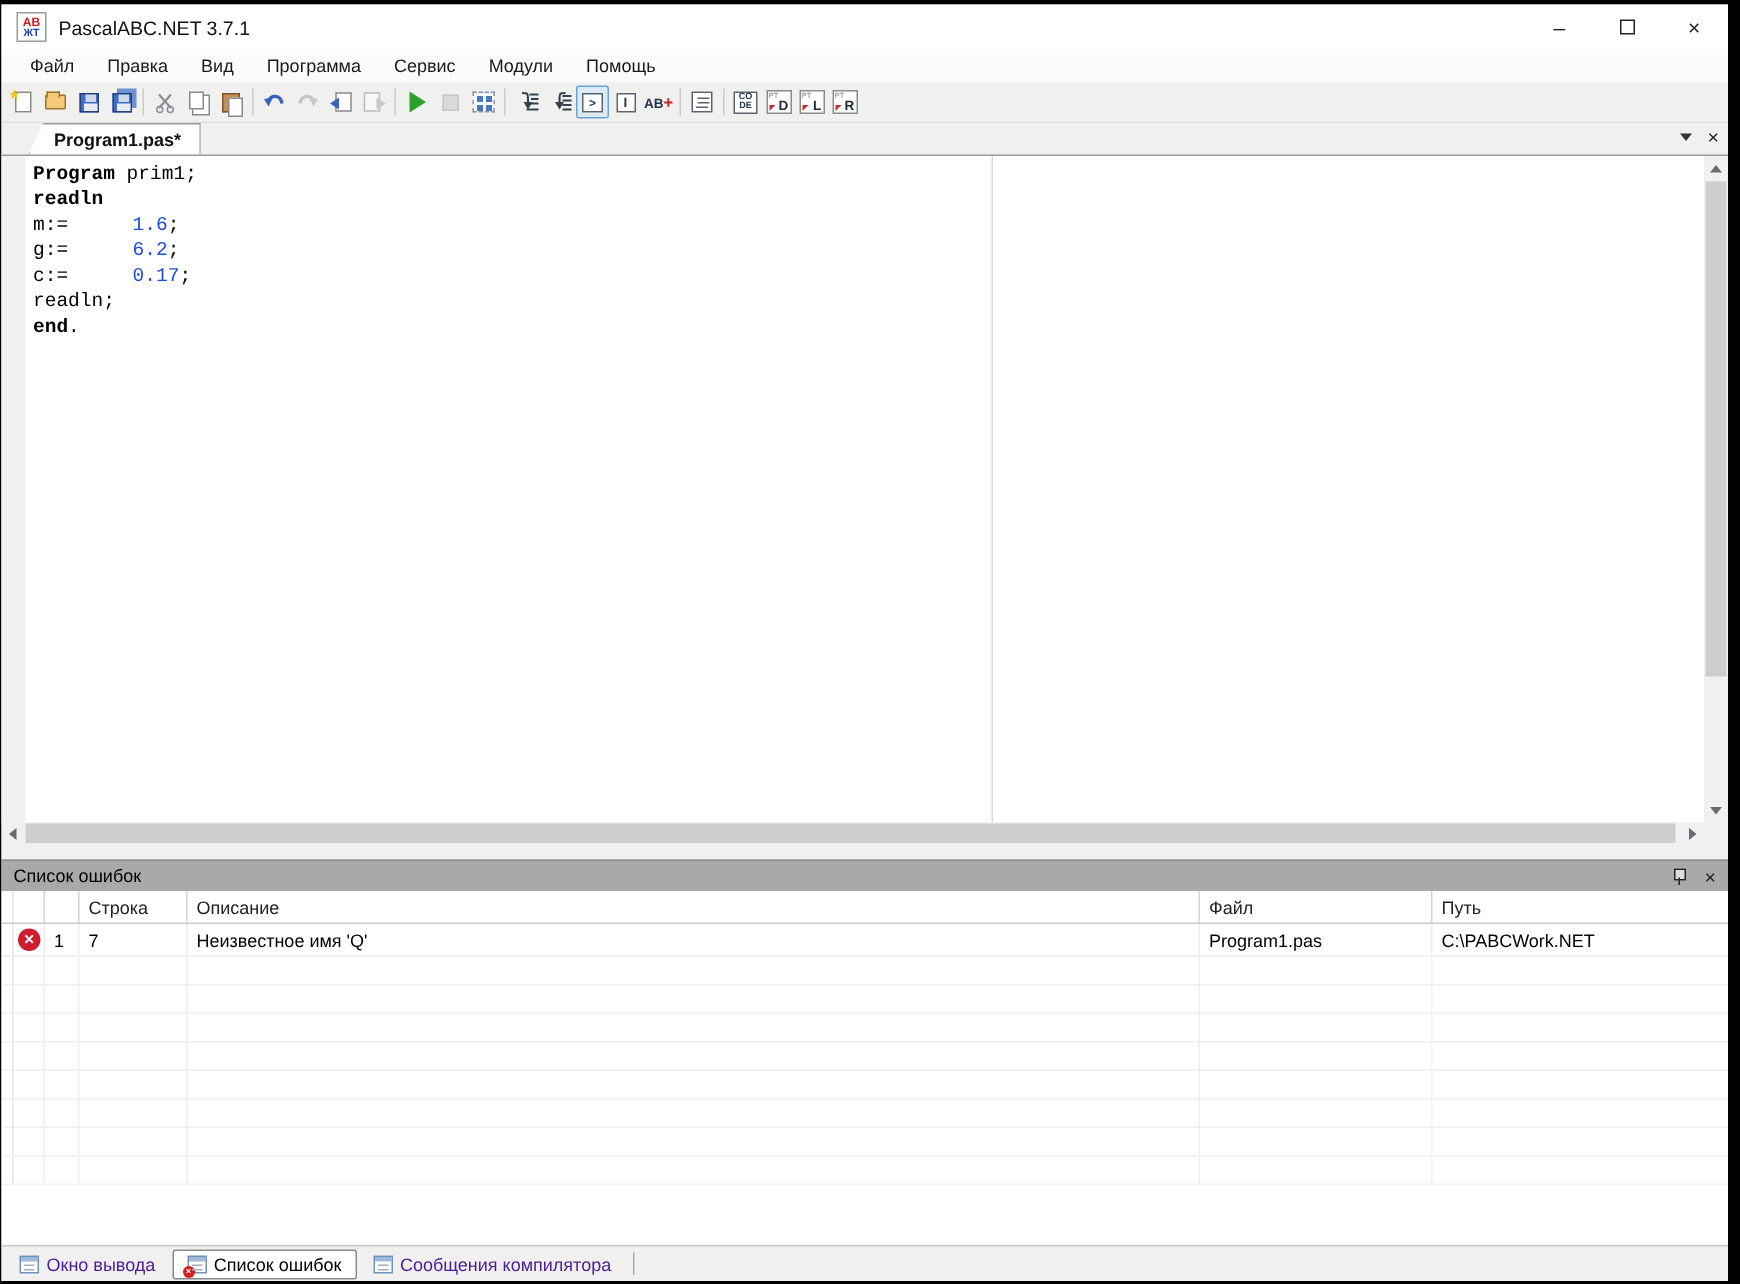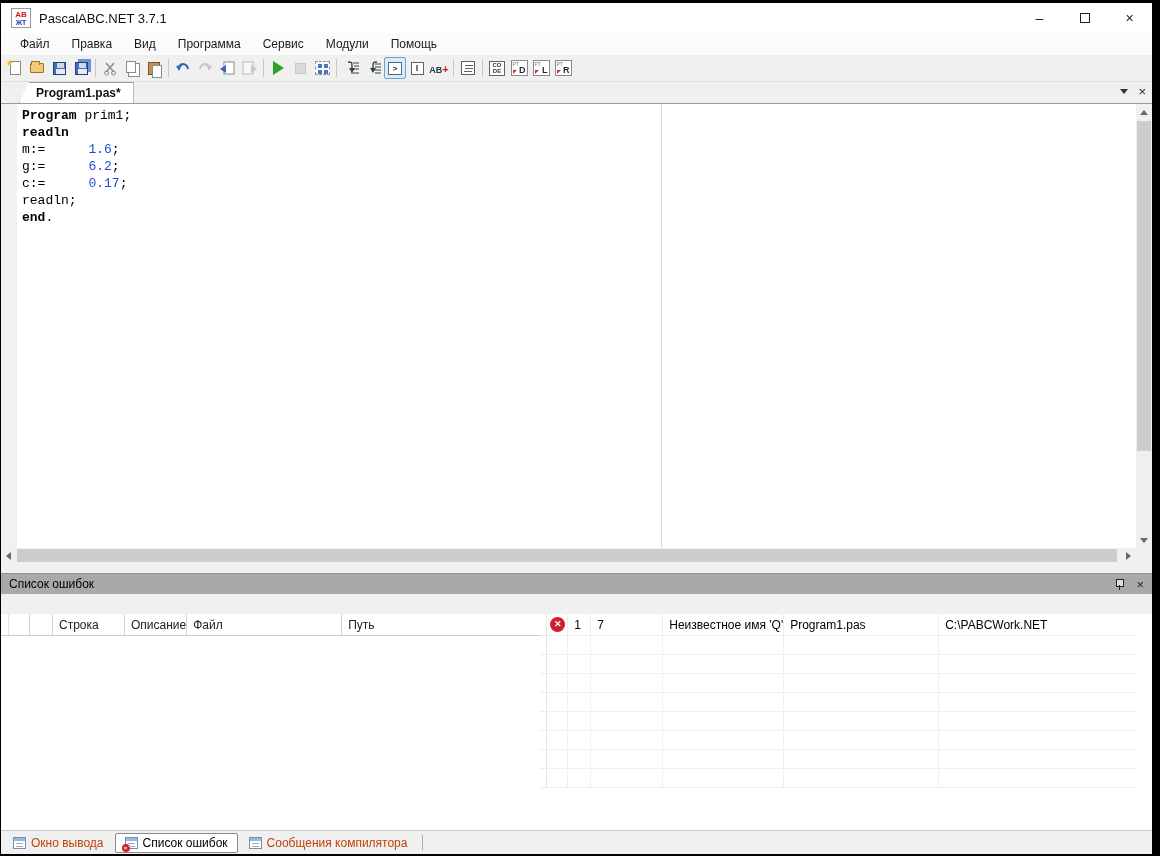--- a/index.html
+++ b/index.html
@@ -103,21 +103,21 @@
 
   
   .splitter { height:10px; background:#f0f0f0; flex:none; }
   .panel-header { height:21px; background:#a9a9a9; border-top:1px solid #8f8f8f; display:flex; align-items:center;
                   padding:0 8px; font-size:12px; color:#000; flex:none; }
   .panel-hicons { margin-left:auto; display:flex; gap:12px; align-items:center; }
   .pin-ic { width:9px; height:12px; position:relative; }
   .pin-ic:before { content:""; position:absolute; left:1px; top:1px; width:6px; height:6px; border:1px solid #222; background:#ddd; }
   .pin-ic:after { content:""; position:absolute; left:4px; top:7px; width:1px; height:5px; background:#222; }
 
-  .error-table { flex:1; min-height:0; background:#fff; display:flex; flex-direction:row; overflow:hidden; font-size:12px;margin-top:20px; }
+  .error-table { flex:1; min-height:0; background:#fff; display:flex; flex-direction:column; overflow:hidden; font-size:12px; }
   .t-row { display:flex; flex:none; align-items:center; }
   .t-head { height:22px; border-bottom:1px solid #c9c9c9; color:#222; }
   .t-data { height:22px; }
   .t-empty { height:19px; }
   .t-empty .cell { border-bottom:1px solid #efefef; border-right:1px solid #f0f0f0; height:100%; }
   .cell { height:100%; display:flex; align-items:center; padding-left:6px; overflow:hidden; white-space:nowrap; }
   .t-head .cell { border-right:1px solid #d5d5d5; }
   .t-data .cell { border-right:1px solid #ededed; border-bottom:1px solid #ededed; }
   .c-sp { width:8px; padding:0; border-right:1px solid #e5e5e5 !important; }
   .c-icon { width:21px; padding-left:3px; }
@@ -125,21 +125,21 @@
   .c-line { width:72px; }
   .c-desc { flex:1; }
   .c-file { width:155px; }
   .c-path { width:197px; border-right:none !important; }
   .err-ic { width:15px; height:15px; border-radius:50%; background:#cf1d2e; color:#fff; font-size:9px; font-weight:bold;
             display:flex; align-items:center; justify-content:center; line-height:1; }
 
   
   .bottom-tabs { height:24px; background:#f0f0f0; border-top:1px solid #c6c6c6; display:flex; align-items:center;
                  padding-left:3px; gap:2px; flex:none; }
-  .btab { height:20px; display:flex; align-items:center; gap:5px; padding:0 9px; font-size:12px; color:#c2410c; }
+  .btab { height:20px; display:flex; align-items:center; gap:5px; padding:0 9px; font-size:12px; color:#4c1d95; }
   .btab.active { background:#fff; border:1px solid #8a8a8a; border-radius:2px; color:#000; }
   .btab-sep { width:1px; height:15px; background:#aaa; margin-left:4px; }
   .wnd-ic { width:13px; height:12px; background:#fff; border:1px solid #7090b8; position:relative; flex:none; }
   .wnd-ic:before { content:""; position:absolute; left:0; top:0; right:0; height:3px; background:#9db8d8; }
   .wnd-ic:after { content:""; position:absolute; left:2px; top:5px; width:7px; height:1px; background:#aab; box-shadow:0 3px 0 #aab; }
   .err-badge { position:absolute; left:-4px; bottom:-4px; width:8px; height:8px; border-radius:50%;
                background:#d42020; color:#fff; font-size:6px; font-weight:bold; display:flex; align-items:center; justify-content:center; }
 
   
   .statusbar { height:22px; background:#f0f0f0; border-top:1px solid #d2d2d2; display:flex; align-items:center;

